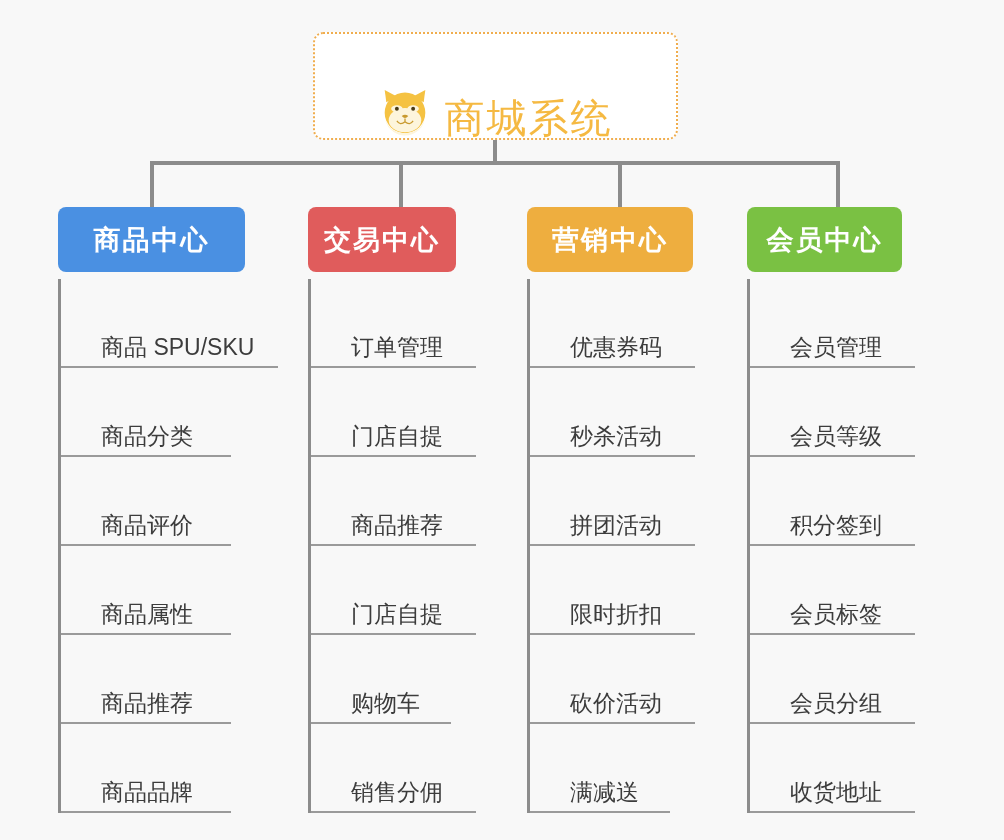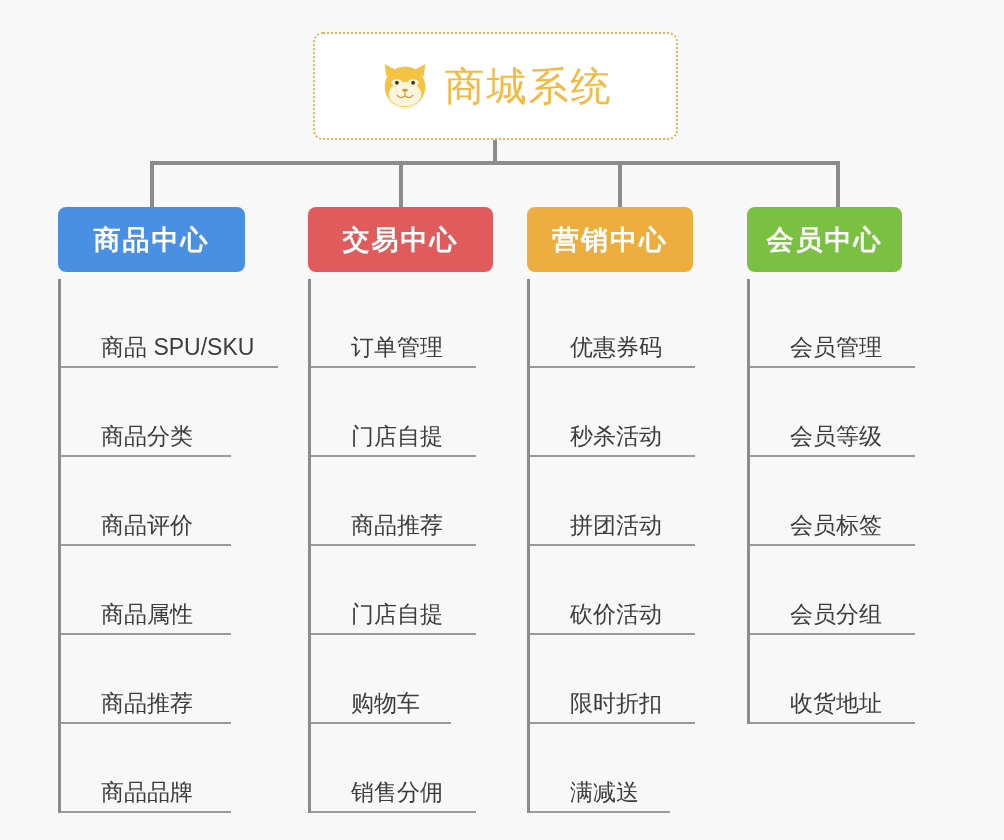--- a/index.html
+++ b/index.html
@@ -27,21 +27,21 @@
     position: absolute;
     left: 313px;
     top: 32px;
     width: 365px;
     height: 108px;
     box-sizing: border-box;
     background: #ffffff;
     border: 2px dotted #f0ad4e;
     border-radius: 10px;
     display: flex;
-    align-items: center;
+    align-items: flex-end;
     justify-content: center;
     gap: 14px;
   }
   .root-title {
     font-size: 40px;
     color: #f5b942;
     letter-spacing: 2px;
     line-height: 1;
     white-space: nowrap;
   }
@@ -122,21 +122,21 @@
     background: #9a9a9a;
   }
 
   
   #col-0 { left: 58px;  }
   #col-1 { left: 308px; }
   #col-2 { left: 527px; }
   #col-3 { left: 747px; }
 
   #col-0 .cat-header { width: 187px; }
-  #col-1 .cat-header { width: 185px; }
+  #col-1 .cat-header { width: 148px; }
   #col-2 .cat-header { width: 166px; }
   #col-3 .cat-header { width: 155px; }
 </style>
 </head>
 <body>
 
 <div id="canvas" style="background: rgb(248, 248, 248);">
 
   <div class="root-node" style="background: rgb(255, 255, 255); border-color: rgb(240, 173, 78);">
     <span class="dog-icon">
@@ -247,25 +247,25 @@
       </div>
       <div class="leaf">
         <span class="leaf-label">秒杀活动</span>
         <span class="leaf-rule" style="width:165px;"></span>
       </div>
       <div class="leaf">
         <span class="leaf-label">拼团活动</span>
         <span class="leaf-rule" style="width:165px;"></span>
       </div>
       <div class="leaf">
+        <span class="leaf-label">限时折扣</span>
+        <span class="leaf-rule" style="width:165px;"></span>
+      </div>
+      <div class="leaf">
         <span class="leaf-label">砍价活动</span>
-        <span class="leaf-rule" style="width:165px;"></span>
-      </div>
-      <div class="leaf">
-        <span class="leaf-label">限时折扣</span>
         <span class="leaf-rule" style="width:165px;"></span>
       </div>
       <div class="leaf">
         <span class="leaf-label">满减送</span>
         <span class="leaf-rule" style="width:140px;"></span>
       </div>
     </div>
   </div>
 
   <div class="column" id="col-3">
@@ -275,20 +275,24 @@
     <div class="branch">
       <div class="leaf">
         <span class="leaf-label">会员管理</span>
         <span class="leaf-rule" style="width:165px;"></span>
       </div>
       <div class="leaf">
         <span class="leaf-label">会员等级</span>
         <span class="leaf-rule" style="width:165px;"></span>
       </div>
       <div class="leaf">
+        <span class="leaf-label">积分签到</span>
+        <span class="leaf-rule" style="width:165px;"></span>
+      </div>
+      <div class="leaf">
         <span class="leaf-label">会员标签</span>
         <span class="leaf-rule" style="width:165px;"></span>
       </div>
       <div class="leaf">
         <span class="leaf-label">会员分组</span>
         <span class="leaf-rule" style="width:165px;"></span>
       </div>
       <div class="leaf">
         <span class="leaf-label">收货地址</span>
         <span class="leaf-rule" style="width:165px;"></span>

